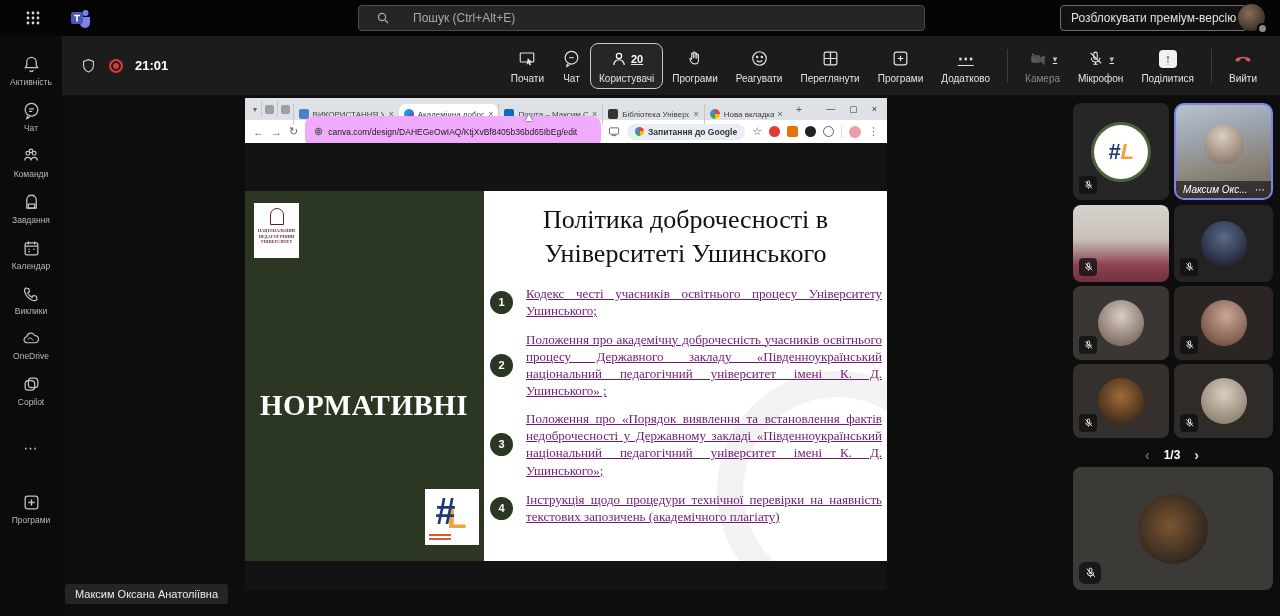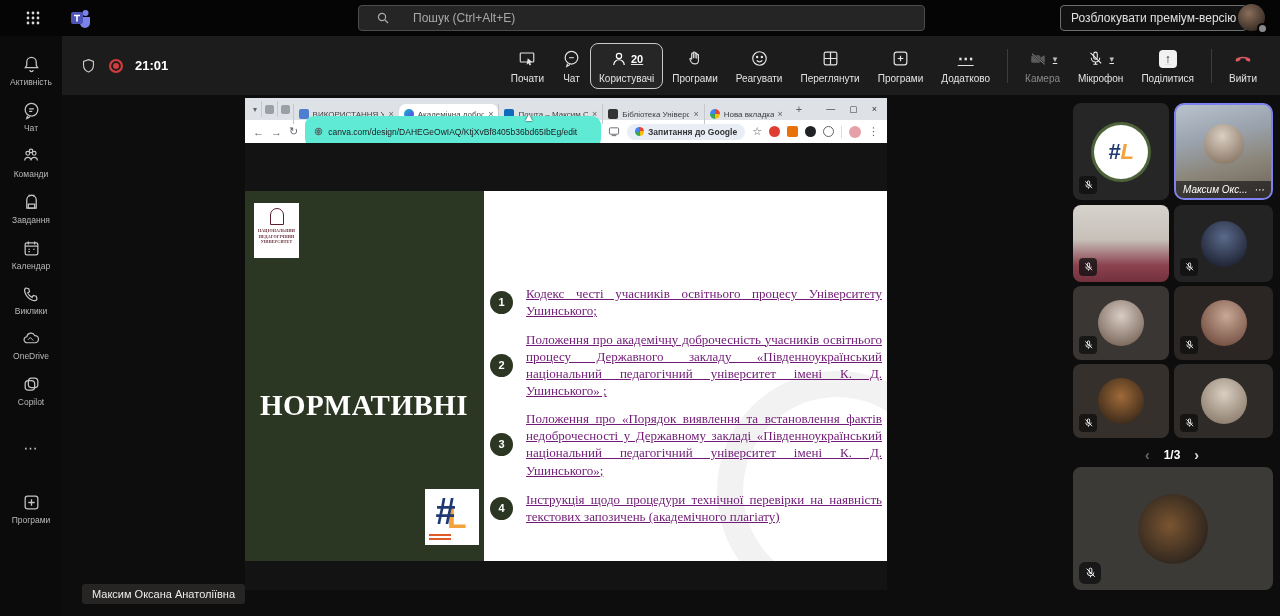--- a/index.html
+++ b/index.html
@@ -70,21 +70,21 @@
   .fav-doc  { background:#4d7fd0; border-radius:2px; }
   .fav-canva{ background:linear-gradient(135deg,#00c4cc,#7d2ae8); }
   .fav-out  { background:#0f6cbd; border-radius:2px; }
   .fav-lib  { background:#333; border-radius:2px; }
   .fav-goog { background:conic-gradient(#ea4335 0 25%,#fbbc05 25% 50%,#34a853 50% 75%,#4285f4 75%); }
   .newtab-plus { color:#5f6368; font-size:11px; padding:0 8px; }
   .wctl { display:flex; align-items:center; gap:14px; padding:0 10px 0 16px; color:#333; font-size:9px; }
 
   .addressbar { height:23px; background:#fff; display:flex; align-items:center; gap:7px; padding:0 8px; }
   .ab-ic { color:#5f6368; font-size:11px; }
-  .urlbox { flex:1; height:32px; background:#5eead4; border-radius:9px; display:flex; align-items:center;
+  .urlbox { flex:1; height:32px; background:#f0abfc; border-radius:9px; display:flex; align-items:center;
             gap:5px; padding:0 9px; font-size:8.5px; color:#202124; overflow:hidden; white-space:nowrap; }
   .ask-pill { height:16px; background:#e9eef6; border-radius:9px; display:flex; align-items:center;
               gap:4px; padding:0 8px; font-size:8.5px; font-weight:bold; color:#333; white-space:nowrap; }
   .g-ico { width:9px; height:9px; border-radius:50%; background:conic-gradient(#ea4335 0 25%,#fbbc05 25% 50%,#34a853 50% 75%,#4285f4 75%); }
   .ext { width:11px; height:11px; flex:0 0 auto; }
   .ext-red { border-radius:50%; background:#e03c31; }
   .ext-orn { border-radius:2px; background:#e8710a; }
   .ext-drk { border-radius:50%; background:#202124; }
   .ext-out { border-radius:50%; border:1.5px solid #5f6368; }
   .profile { width:12px; height:12px; border-radius:50%; background:#e8a0a8; }
@@ -121,21 +121,21 @@
            text-decoration:underline; font-weight:500; }
   .ring { position:absolute; right:-70px; bottom:-50px; width:240px; height:240px; border-radius:50%;
           border:26px solid #f2f2f2; }
 
   
   .cursor { position:absolute; left:278px; top:12px; color:#fff; font-size:12px;
             text-shadow:0 0 2px #000; }
 
   
   .presenter { position:absolute; left:3px; top:489px; background:#262524; color:#ececec;
-               font-size:11px; padding:4px 10px; border-radius:3px;margin-left:17px; }
+               font-size:11px; padding:4px 10px; border-radius:3px; }
 
   
   .tile { position:absolute; border-radius:8px; background:#262626; overflow:hidden; cursor:pointer; }
   .av { position:absolute; left:50%; top:50%; transform:translate(-50%,-50%); border-radius:50%; }
   .micoff { position:absolute; left:6px; bottom:6px; width:18px; height:18px; border-radius:4px;
             background:rgba(15,15,15,.78); display:flex; align-items:center; justify-content:center; }
   .namebar { position:absolute; left:0; right:0; bottom:0; background:rgba(10,10,14,.6); color:#fff;
              font-size:10px; display:flex; justify-content:space-between; align-items:center;
              padding:3px 7px;font-style:italic; }
   .t-active { border:2.5px solid #7e82ee; border-radius:10px; }
@@ -464,20 +464,24 @@
             </div>
             <div class="logo-card">
               <span class="lc-L">L</span>
               <span class="lc-hash">#</span>
               <span class="lc-bar" style="bottom:9px"></span>
               <span class="lc-bar" style="bottom:5px"></span>
             </div>
           </div>
           <div class="whitep">
             <div class="ring"></div>
+            <div class="stitle">
+              <div>Політика доброчесності в</div>
+              <div>Університеті Ушинського</div>
+            </div>
             <div class="items">
               <div class="item i1">
                 <span class="numc">1</span>
                 <span class="itext">Кодекс честі учасників освітнього процесу Університету Ушинського;</span>
               </div>
               <div class="item i2">
                 <span class="numc">2</span>
                 <span class="itext">Положення про академічну доброчесність учасників освітнього процесу Державного закладу «Південноукраїнський національний педагогічний університет імені К. Д. Ушинського» ;</span>
               </div>
               <div class="item i3">

